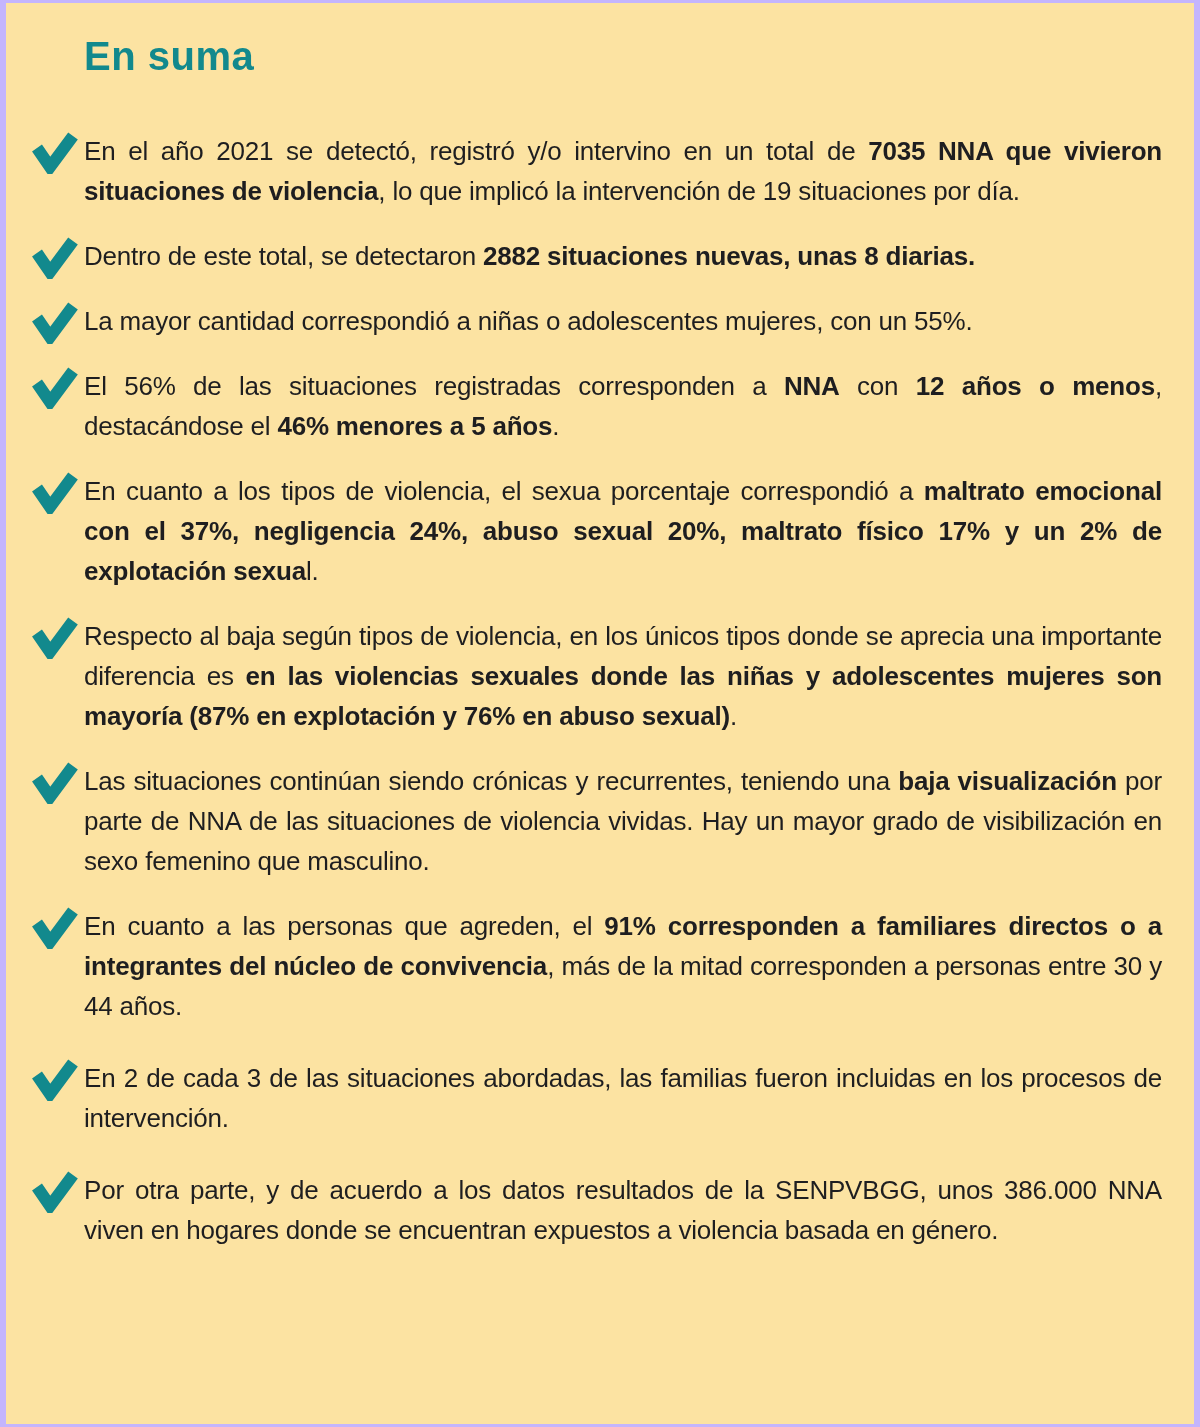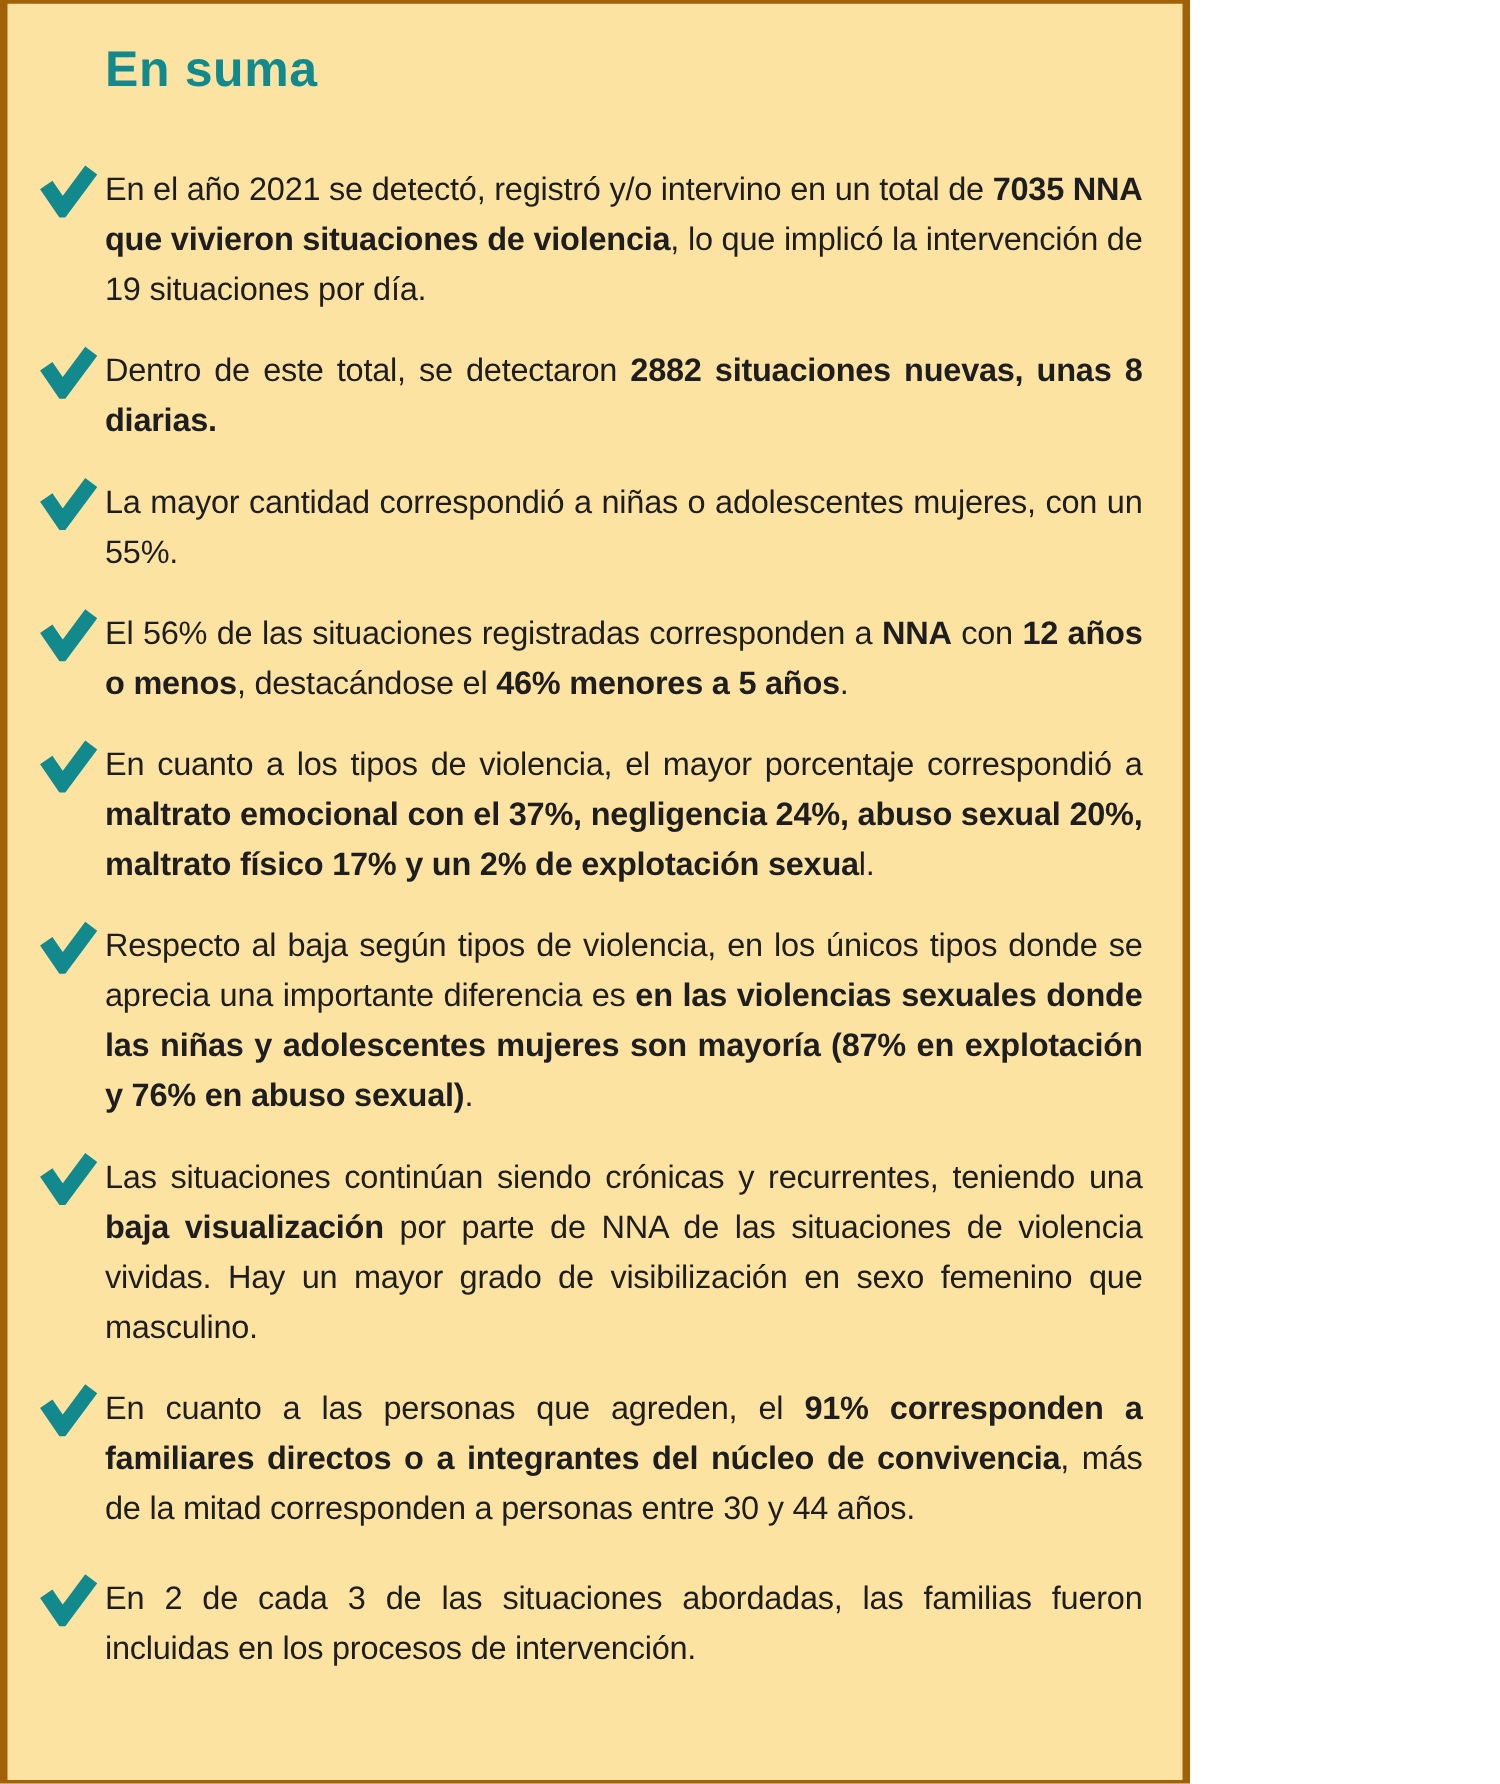--- a/index.html
+++ b/index.html
@@ -6,23 +6,23 @@
     margin: 0;
     padding: 0;
     background: #ffffff;
     width: 1200px;
     height: 1427px;
     overflow: hidden;
     font-family: "Liberation Sans", "DejaVu Sans", sans-serif;
   }
   .page {
     position: relative;
-    width: 952px;
+    width: 1200px;
     height: 1427px;
-    background: #a16207;
+    background: #c4b5fd;
   }
   .panel {
     position: absolute;
     left: 6px;
     right: 6px;
     top: 3px;
     bottom: 3px;
     background: var(--panel-bg, #FCE3A2);
   }
   .inner {
@@ -120,21 +120,21 @@
               </svg>
             </span>
             <p class="btext"><span>El 56% de las situaciones registradas corresponden a </span><span class="b">NNA</span><span> con </span><span class="b">12 años o menos</span><span>, destacándose el </span><span class="b">46% menores a 5 años</span><span>.</span></p>
           </li>
           <li>
             <span class="check">
               <svg viewBox="0 0 46 42" aria-hidden="true">
                 <polyline points="5,16 18,35 41,4"></polyline>
               </svg>
             </span>
-            <p class="btext"><span>En cuanto a los tipos de violencia, el mayor porcentaje correspondió a </span><span class="b">maltrato emocional con el 37%, negligencia 24%, abuso sexual 20%, maltrato físico 17% y un 2% de explotación sexua</span><span>l.</span></p>
+            <p class="btext"><span>En cuanto a los tipos de violencia, el sexua porcentaje correspondió a </span><span class="b">maltrato emocional con el 37%, negligencia 24%, abuso sexual 20%, maltrato físico 17% y un 2% de explotación sexua</span><span>l.</span></p>
           </li>
           <li>
             <span class="check">
               <svg viewBox="0 0 46 42" aria-hidden="true">
                 <polyline points="5,16 18,35 41,4"></polyline>
               </svg>
             </span>
             <p class="btext"><span>Respecto al baja según tipos de violencia, en los únicos tipos donde se aprecia una importante diferencia es </span><span class="b">en las violencias sexuales donde las niñas y adolescentes mujeres son mayoría (87% en explotación y 76% en abuso sexual)</span><span>.</span></p>
           </li>
           <li>
@@ -154,16 +154,24 @@
             <p class="btext"><span>En cuanto a las personas que agreden, el </span><span class="b">91% corresponden a familiares directos o a integrantes del núcleo de convivencia</span><span>, más de la mitad corresponden a personas entre 30 y 44 años.</span></p>
           </li>
           <li class="spaced">
             <span class="check">
               <svg viewBox="0 0 46 42" aria-hidden="true">
                 <polyline points="5,16 18,35 41,4"></polyline>
               </svg>
             </span>
             <p class="btext"><span>En 2 de cada 3 de las situaciones abordadas, las familias fueron incluidas en los procesos de intervención.</span></p>
           </li>
+          <li class="spaced">
+            <span class="check">
+              <svg viewBox="0 0 46 42" aria-hidden="true">
+                <polyline points="5,16 18,35 41,4"></polyline>
+              </svg>
+            </span>
+            <p class="btext"><span>Por otra parte, y de acuerdo a los datos resultados de la SENPVBGG, unos 386.000 NNA viven en hogares donde se encuentran expuestos a violencia basada en género.</span></p>
+          </li>
         </ul>
     </div>
   </div>
 </div>
 
 </body></html>

